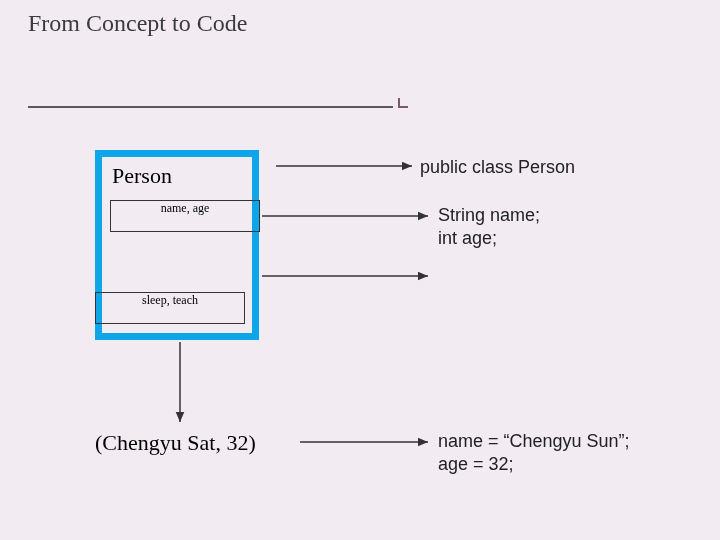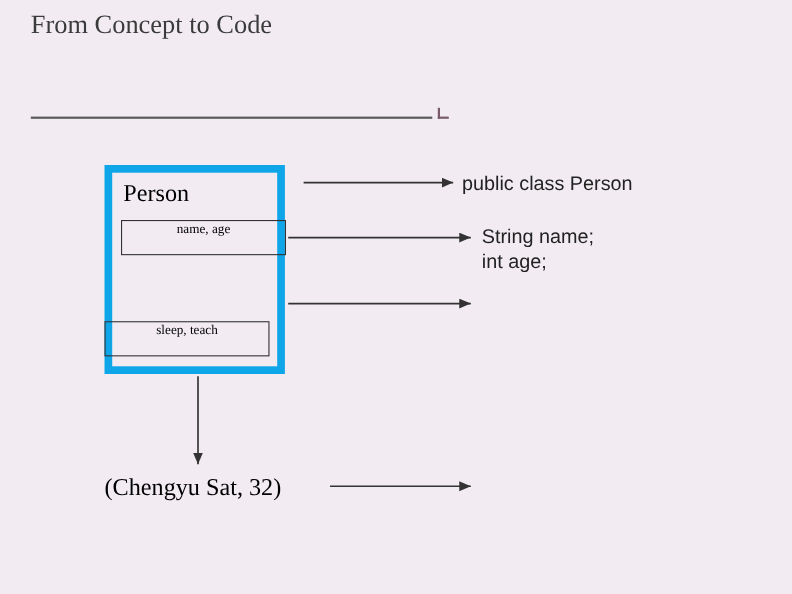--- a/index.html
+++ b/index.html
@@ -101,20 +101,22 @@
     <div class="class-name">Person</div>
   </div>
   <div class="attr-box">name, age</div>
   <div class="method-box">sleep, teach</div>
 
   <div class="instance">(Chengyu Sat, 32)</div>
 
   <div class="code code1">public class Person</div>
   <div class="code code2">String name;
 int age;</div>
+  <div class="code code4">name = “Chengyu Sun”;
+age = 32;</div>
 
   <svg class="arrows">
     <defs>
       <marker id="arrowhead" markerWidth="8" markerHeight="8" refX="7" refY="3" orient="auto">
         <path d="M0,0 L7,3 L0,6 Z" fill="#333"></path>
       </marker>
     </defs>
     <line x1="276" y1="16" x2="412" y2="16" stroke="#333" stroke-width="1.5" marker-end="url(#arrowhead)"></line>
     <line x1="262" y1="66" x2="428" y2="66" stroke="#333" stroke-width="1.5" marker-end="url(#arrowhead)"></line>
     <line x1="262" y1="126" x2="428" y2="126" stroke="#333" stroke-width="1.5" marker-end="url(#arrowhead)"></line>

